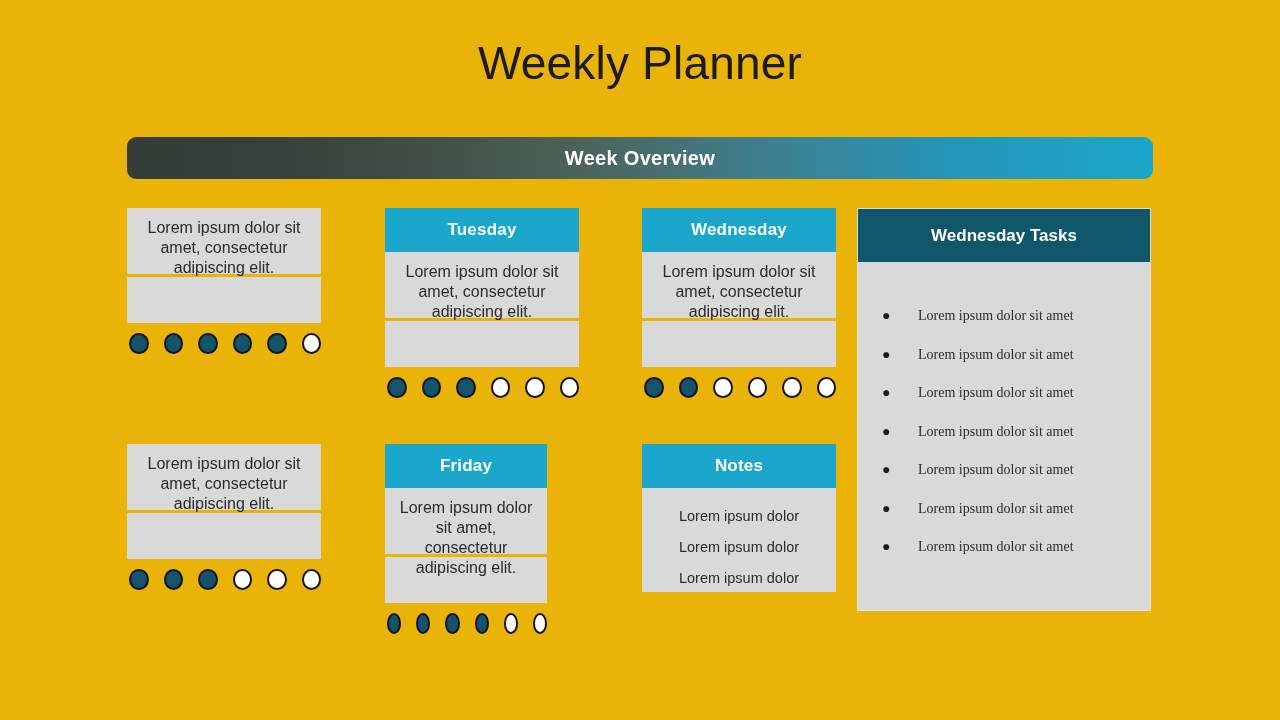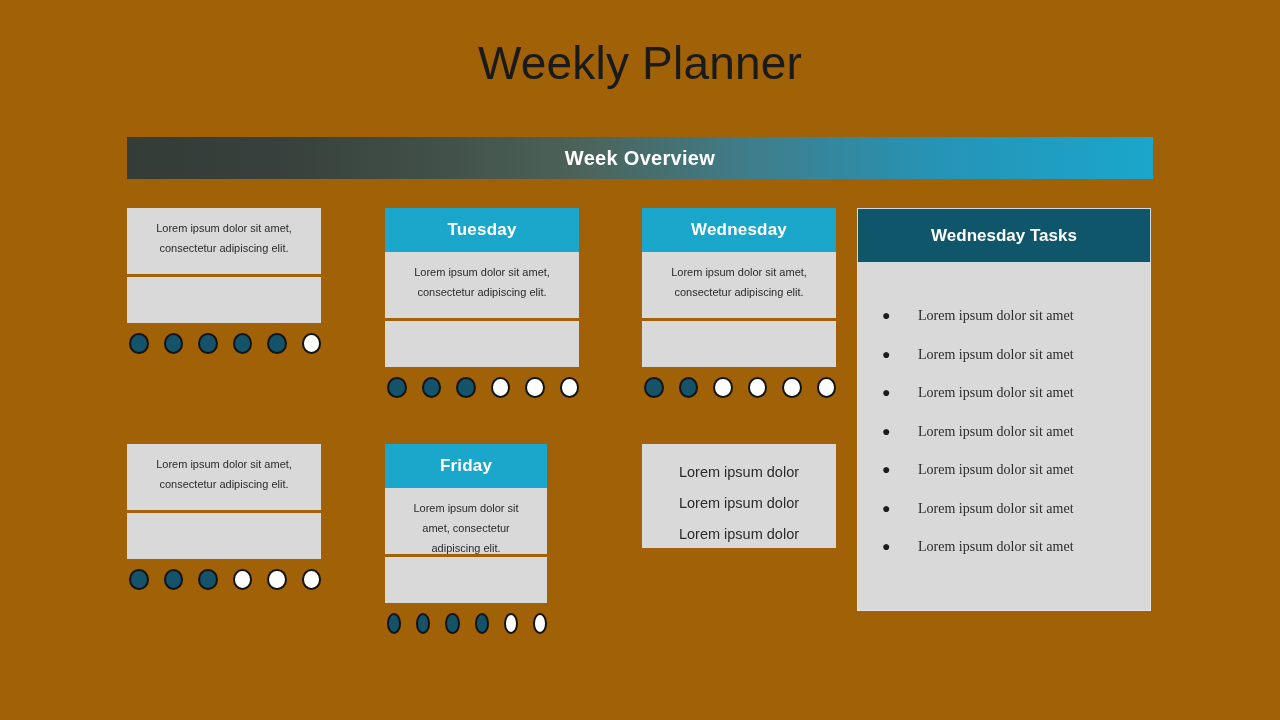--- a/index.html
+++ b/index.html
@@ -7,21 +7,21 @@
   html, body {
     margin: 0; padding: 0;
     width: 1280px; height: 720px;
     background: #ffffff;
     font-family: "Liberation Sans", sans-serif;
     overflow: hidden;
   }
   .slide {
     position: relative;
     width: 1280px; height: 720px;
-    background: #a16207;
+    background: #eab308;
   }
 
   
   .page-title {
     position: absolute;
     left: 0; top: 34px;
     width: 1280px;
     text-align: center;
     font-size: 46px;
     font-weight: 400;
@@ -32,20 +32,21 @@
 
   
   .banner {
     position: absolute;
     left: 127px; top: 137px;
     width: 1026px; height: 42px;
     background: linear-gradient(to right, #343c38 0%, #37403c 14%, #415048 30%, #4c6359 44%, #3e7f8e 62%, #2495b8 80%, #1ba6cb 100%);
     display: flex;
     align-items: center;
     justify-content: center;
+    border-radius: 9px;
   }
   .banner-text {
     color: #ffffff;
     font-size: 20px;
     font-weight: bold;
     letter-spacing: 0.3px;
   }
 
   
   .card { position: absolute; }
@@ -56,21 +57,21 @@
     font-weight: bold;
     height: 44px;
     display: flex;
     align-items: center;
     justify-content: center;
     letter-spacing: 0.2px;
   }
   .card-body {
     background: #d9d9d9;
     color: #2b2b2b;
-    font-size: 11px;
+    font-size: 16px;
     line-height: 20px;
     text-align: center;
     padding: 10px 14px 12px 14px;
     height: 66px;
   }
   .card-blank {
     background: #d9d9d9;
     margin-top: 3px;
     height: 46px;
   }
@@ -225,20 +226,21 @@
         <div class="dot filled"></div>
         <div class="dot filled"></div>
         <div class="dot filled"></div>
         <div class="dot filled"></div>
         <div class="dot"></div>
         <div class="dot"></div>
       </div>
   </div>
 
   <div class="card" style="left:642px; top:444px; width:194px;">
+    <div class="card-header">Notes</div>
     <div class="notes-body">
         <div class="notes-line">Lorem ipsum dolor</div>
         <div class="notes-line">Lorem ipsum dolor</div>
         <div class="notes-line">Lorem ipsum dolor</div>
       </div>
   </div>
 
   <div class="tasks-panel">
     <div class="tasks-header">Wednesday Tasks</div>
     <div class="tasks-body">

